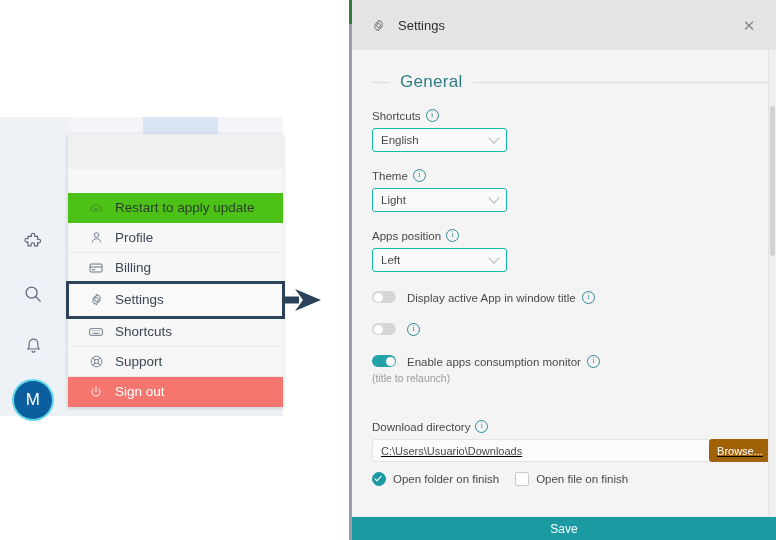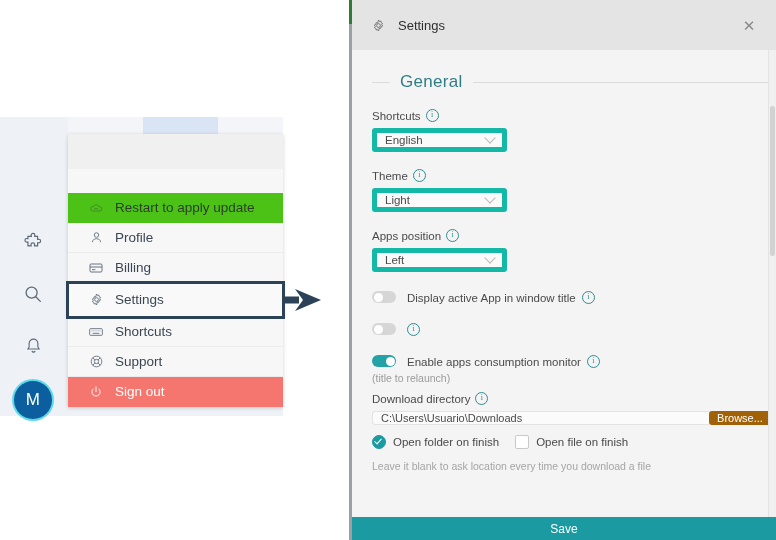--- a/index.html
+++ b/index.html
@@ -116,41 +116,41 @@
   }
   .info-ico{
     width:11px;height:11px;border-radius:50%;
     border:1px solid #2f8d92;color:#2f8d92;
     font-size:8px;line-height:9px;text-align:center;
     font-family:"Liberation Serif", serif;
     display:inline-block;flex:0 0 11px;
   }
   .select{
     margin-top:6px;width:135px;height:24px;box-sizing:border-box;
-    background:#fafafa;border:5px solid #14b8a6;border-radius:3px;
+    background:#fafafa;border:1px solid #14b8a6;border-radius:3px;
     display:flex;align-items:center;padding:0 8px;
     font-size:11.5px;color:#4a4a4a;position:relative;
   }
   .select .chev{
     position:absolute;right:8px;top:50%;margin-top:-2px;
     width:7px;height:7px;border-right:1.4px solid #b9b9b9;border-bottom:1.4px solid #b9b9b9;
     transform:translateY(-50%) rotate(45deg);
   }
 
   .toggle-row{display:flex;align-items:flex-start;gap:11px;margin-top:19px;}
   .switch{
     width:24px;height:12px;border-radius:7px;background:#d6d6d6;position:relative;flex:0 0 24px;
   }
   .switch .knob{position:absolute;top:1.5px;left:1.5px;width:9px;height:9px;border-radius:50%;background:#ffffff;}
   .switch.on{background:#23a2a8;}
   .switch.on .knob{left:13.5px;}
   .toggle-text{font-size:11.5px;color:#4a4a4a;display:flex;align-items:center;gap:6px;}
   .sub-note{font-size:10.5px;color:#9b9b9b;margin-top:4px;margin-left:0;}
 
-  .dl-row{display:flex;align-items:stretch;margin-top:6px;height:14px;}
+  .dl-row{display:flex;align-items:stretch;margin-top:6px;height:23px;text-decoration:underline;}
   .dl-input{
     flex:1 1 auto;background:#fbfbfb;border:1px solid #e3e3e3;border-right:none;
     border-radius:3px 0 0 3px;font-size:11px;color:#4a4a4a;
     display:flex;align-items:center;padding:0 8px;box-sizing:border-box;
   }
   .dl-browse{
     flex:0 0 62px;background:#a16207;color:#ffffff;border-radius:3px;
     display:flex;align-items:center;justify-content:center;font-size:11px;
   }
 
@@ -373,37 +373,36 @@
       <span class="switch on">
           <span class="knob"></span>
         </span>
       <span class="toggle-text">
         <span>Enable apps consumption monitor</span>
         <span class="info-ico">i</span>
       </span>
     </div>
     <div class="sub-note">(title to relaunch)</div>
 
-    <div class="field-label" style="margin-top:8px;">
+    <div class="field-label" style="margin-top:36px;">
       <span>Download directory</span>
       <span class="info-ico">i</span>
     </div>
     <div class="dl-row">
       <span class="dl-input">C:\Users\Usuario\Downloads</span>
       <span class="dl-browse">Browse...</span>
     </div>
 
     <div class="cb-row">
       <span class="cb checked"></span>
       <span>Open folder on finish</span>
       <span class="cb sq" style="margin-left:9px;"></span>
       <span>Open file on finish</span>
     </div>
 
-    <div class="hint">Leave it blank to ask location every time you download a file</div>
   </div>
 
   <div id="sp-scroll-track">
     <div id="sp-scroll-thumb"></div>
   </div>
 
   <div id="sp-save">Save</div>
 </div>
 
 </body></html>

